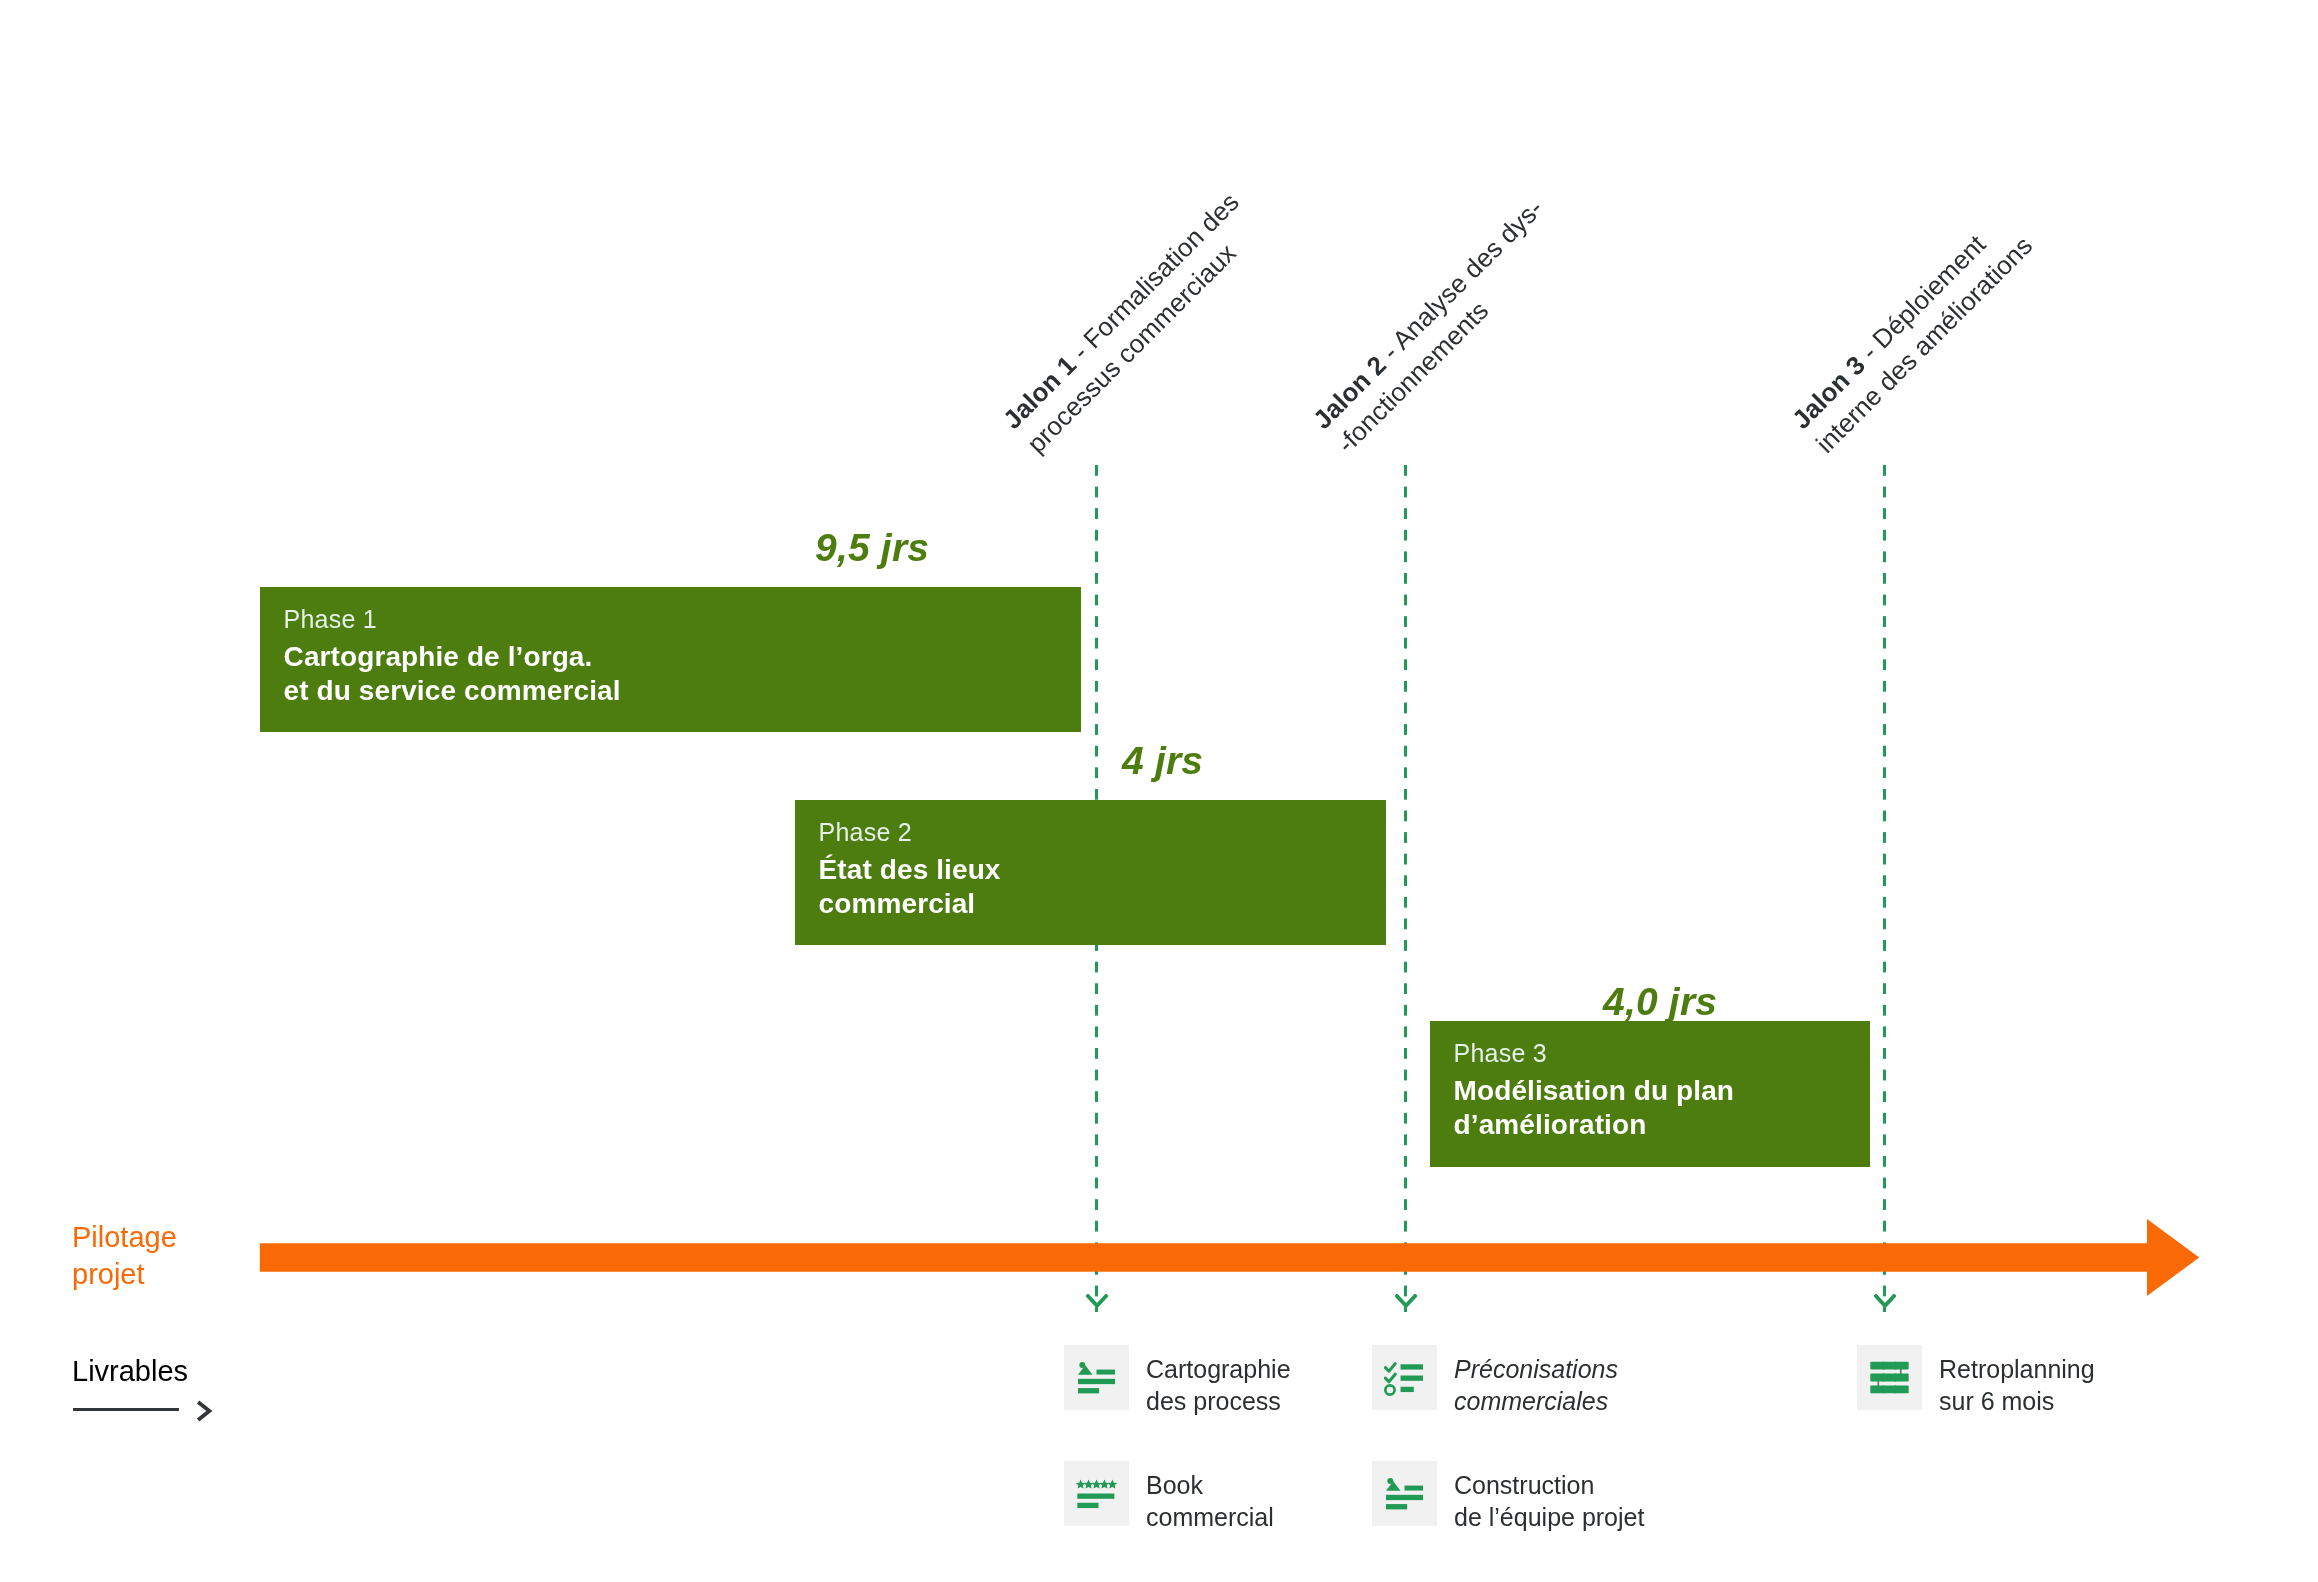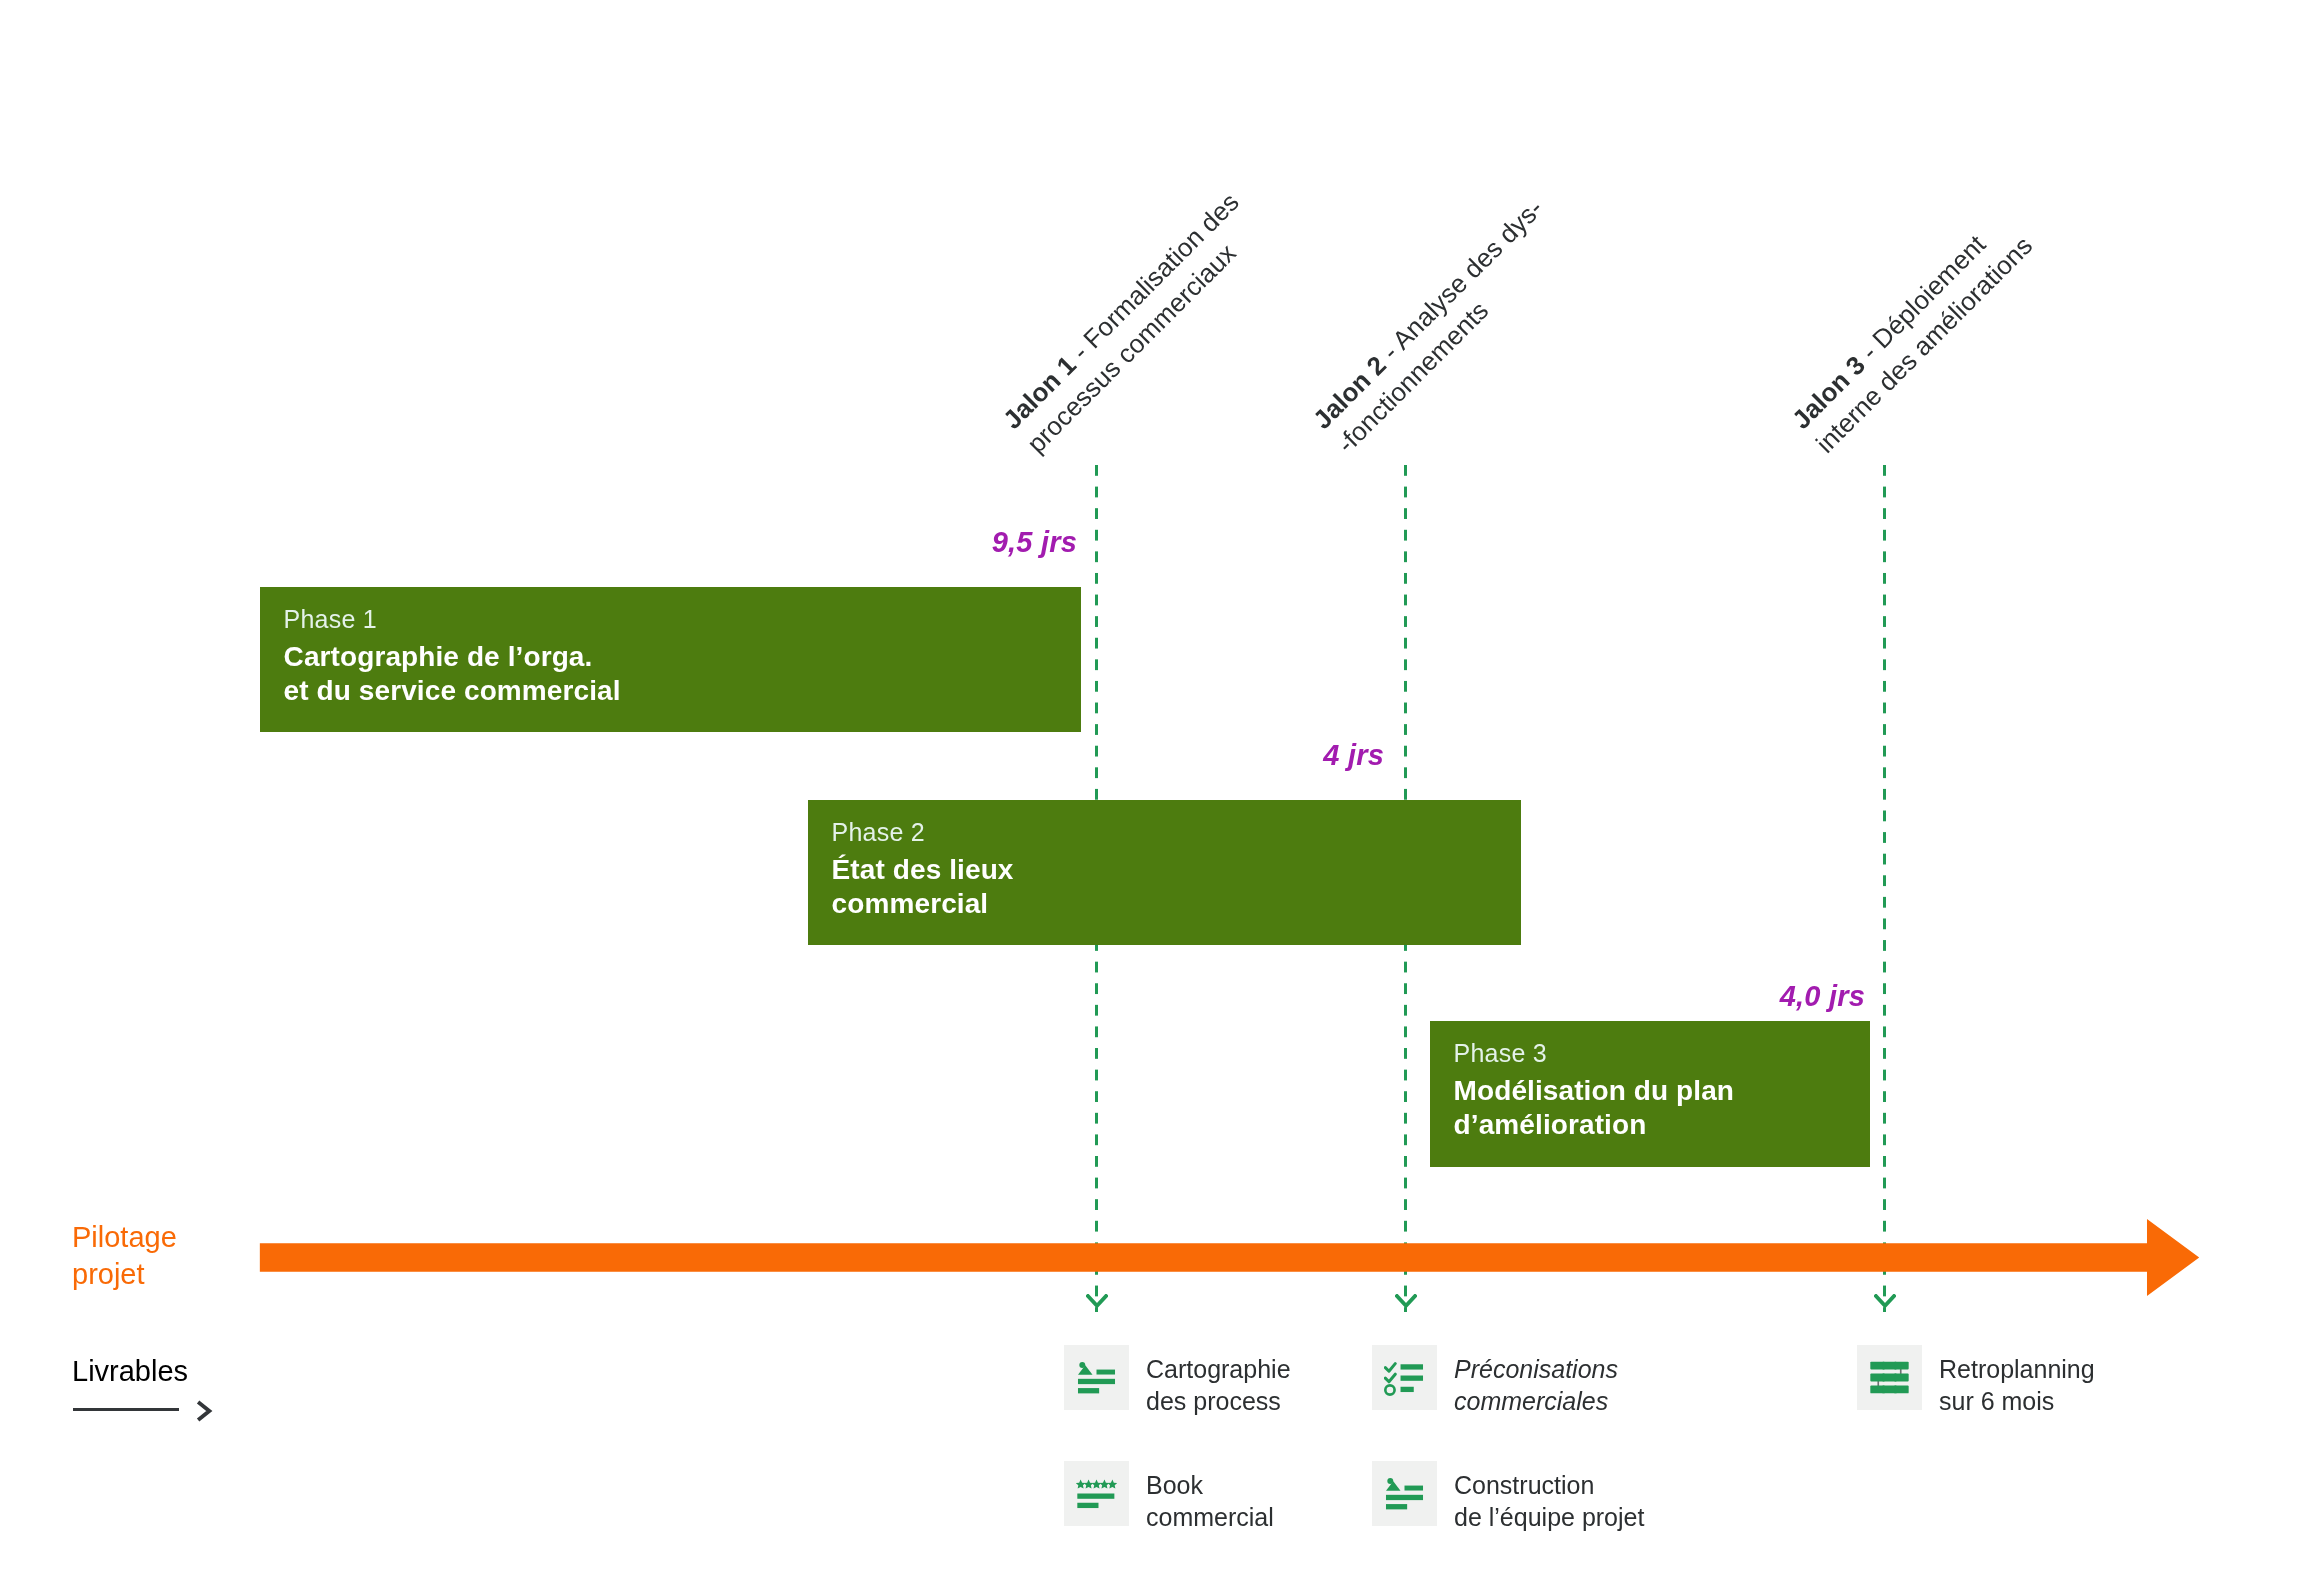--- a/index.html
+++ b/index.html
@@ -47,23 +47,23 @@
     line-height:1.18;letter-spacing:0.2px;
   }
   .phase-title{
     font-size:28px;font-weight:700;color:#ffffff;
     line-height:1.23;margin-top:5.2px;letter-spacing:0.1px;
   }
   .phase-title .ln{display:block;}
 
   
   .duration{
-    position:absolute;color:#a21caf;
-    font-size:29px;font-style:italic;font-weight:700;
-    text-align:right;letter-spacing:0.2px;white-space:nowrap;
+    position:absolute;color:#4d7c0f;
+    font-size:39px;font-style:italic;font-weight:700;
+    letter-spacing:0.2px;white-space:nowrap;
   }
 
   
   #timeline-axis{position:absolute;}
   #timeline-axis svg{display:block;}
 
   
   #pilotage-label{
     position:absolute;color:#F96A06;font-size:29px;font-weight:400;
     line-height:1.27;white-space:nowrap;
@@ -119,21 +119,21 @@
   <div class="duration" style="left:1603px;top:980px;width:262px;">4,0 jrs</div>
 
   <div class="phase-bar" style="left:260px;top:587px;width:821px;height:145px;">
     <div class="phase-sub">Phase 1</div>
     <div class="phase-title">
       <span class="ln">Cartographie de l’orga.</span>
       <span class="ln">et du service commercial</span>
     </div>
   </div>
 
-  <div class="phase-bar" style="left:795px;top:800px;width:713px;height:145px;margin-left:13px;">
+  <div class="phase-bar" style="left:795px;top:800px;width:591px;height:145px;">
     <div class="phase-sub">Phase 2</div>
     <div class="phase-title">
       <span class="ln">État des lieux</span>
       <span class="ln">commercial</span>
     </div>
   </div>
 
   <div class="phase-bar" style="left:1430px;top:1021px;width:440px;height:146px;">
     <div class="phase-sub">Phase 3</div>
     <div class="phase-title">

